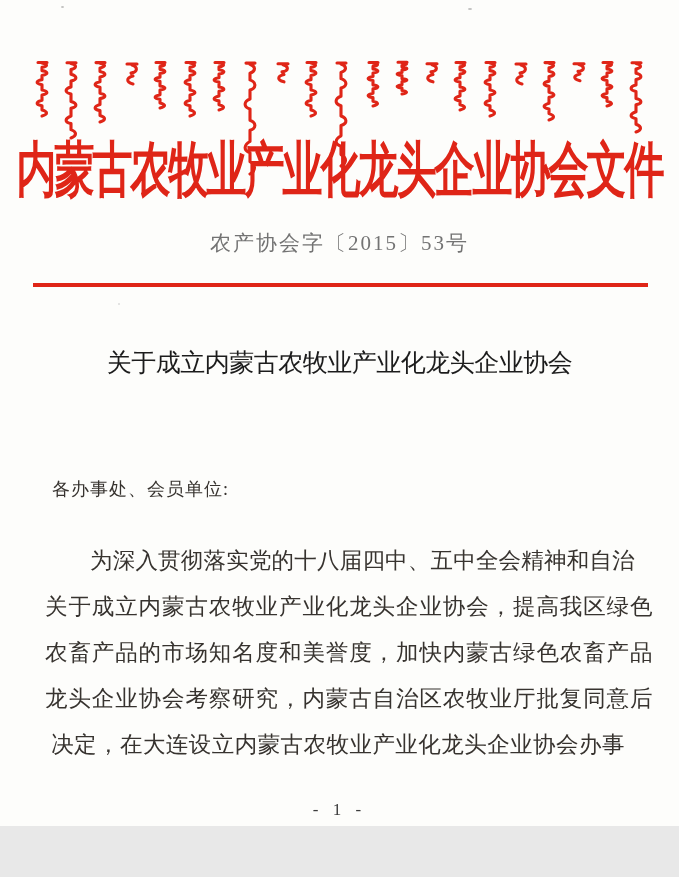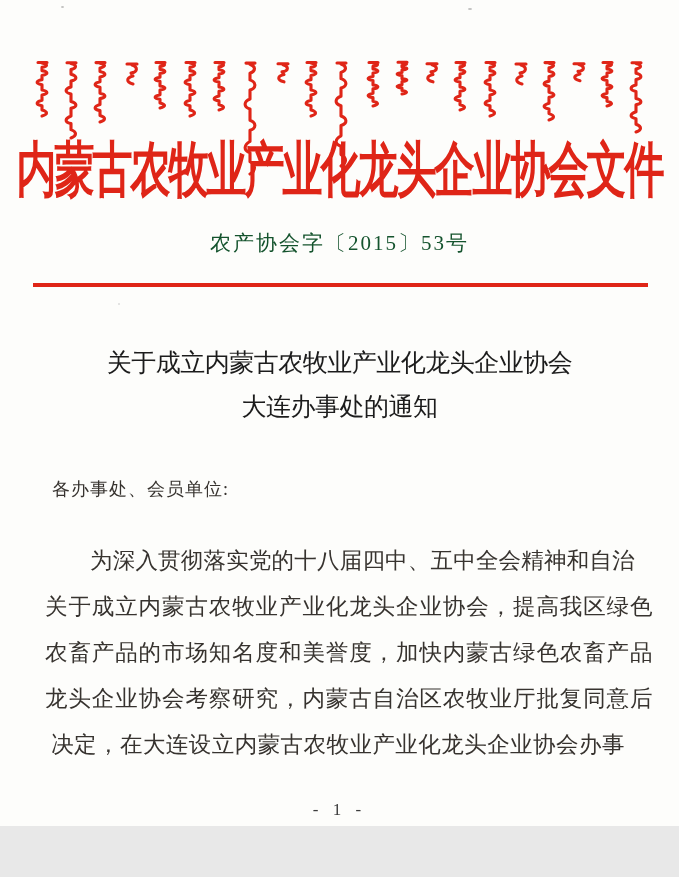--- a/index.html
+++ b/index.html
@@ -49,21 +49,21 @@
     transform-origin: top center;
   }
 
   .doc-number {
     position: absolute;
     left: 0; top: 229px;
     width: 100%;
     text-align: center;
     font-size: 21px;
     letter-spacing: 2px;
-    color: #14532d;
+    color: #737373;
   }
 
   .red-rule {
     position: absolute;
     left: 33px; top: 283px;
     width: 615px; height: 4px;
     background: var(--accent-red);
   }
 
   .doc-title {
@@ -153,21 +153,20 @@
   </svg>
 
   <h1 class="org-title">内蒙古农牧业产业化龙头企业协会文件</h1>
 
   <div class="doc-number">农产协会字〔2015〕53号</div>
 
   <div class="red-rule"></div>
 
   <div class="doc-title">
     <div>关于成立内蒙古农牧业产业化龙头企业协会</div>
-    <div>大连办事处的通知</div>
   </div>
 
   <div class="salutation">各办事处、会员单位:</div>
 
   <div class="body-text">
     <div class="body-line indent ls-a">为深入贯彻落实党的十八届四中、五中全会精神和自治</div>
     <div class="body-line ls-b">关于成立内蒙古农牧业产业化龙头企业协会，提高我区绿色</div>
     <div class="body-line ls-b">农畜产品的市场知名度和美誉度，加快内蒙古绿色农畜产品</div>
     <div class="body-line ls-b">龙头企业协会考察研究，内蒙古自治区农牧业厅批复同意后</div>
     <div class="body-line ls-c">决定，在大连设立内蒙古农牧业产业化龙头企业协会办事</div>

